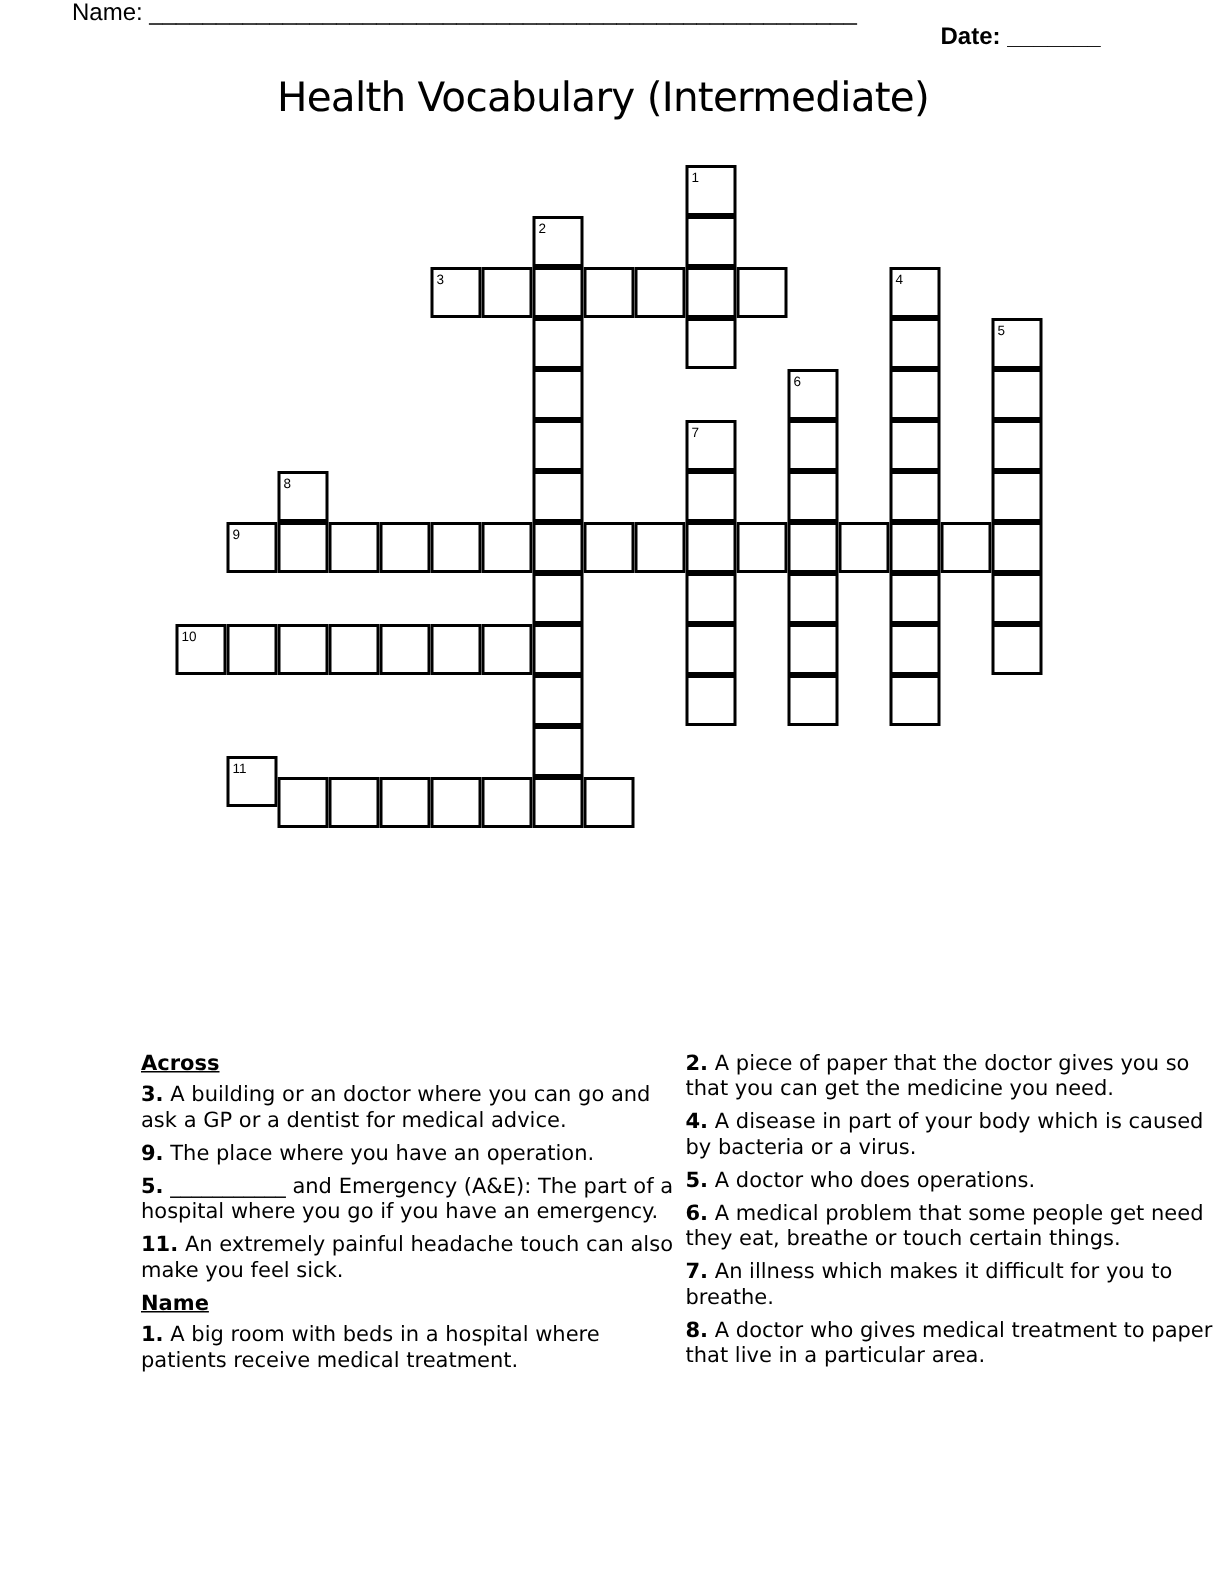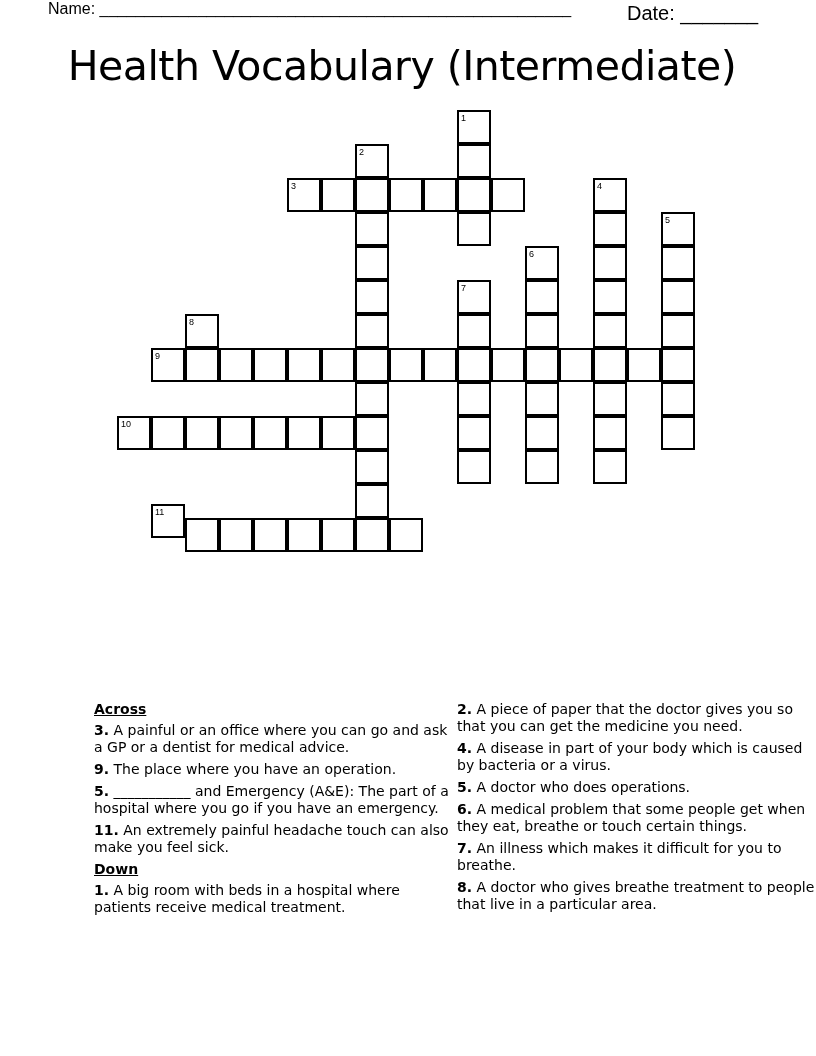--- a/index.html
+++ b/index.html
@@ -1,19 +1,19 @@
 <!DOCTYPE html>
 <html><head>
 <meta charset="utf-8">
 <style>
   html, body { margin: 0; padding: 0; background: #ffffff; }
   body { width: 816px; height: 1056px; position: relative; overflow: hidden; color: #000; }
   .header-line { position: absolute; top: 0; left: 48px; font-family: "Liberation Sans", sans-serif; font-size: 16px; line-height: 18px; }
-  .header-date { position: absolute; top: 4px; left: 627px; font-family: "Liberation Sans", sans-serif; font-size: 20px; line-height: 18px; }
-  .title { position: absolute; top: 40px; left: 0; width: 804px; text-align: center; font-family: "DejaVu Sans", sans-serif; font-size: 41px; line-height: 52px; letter-spacing: -0.5px; }
+  .header-date { position: absolute; top: 16px; left: 627px; font-family: "Liberation Sans", sans-serif; font-size: 16px; line-height: 18px; font-weight: bold; }
+  .title { position: absolute; top: 40px; left: 0; width: 804px; text-align: center; font-family: "DejaVu Sans", sans-serif; font-size: 27px; line-height: 52px; letter-spacing: -0.5px; }
   .grid { position: absolute; left: 0; top: 0; width: 816px; height: 600px; }
   .cell { position: absolute; width: 34px; height: 34px; box-sizing: border-box; border: 2px solid #000; background: #fff; margin-left: -1px; margin-top: -1px; }
   .cell .num { position: absolute; top: 1px; left: 2px; font-family: "Liberation Sans", sans-serif; font-size: 9px; line-height: 10px; }
   .clues { position: absolute; font-family: "DejaVu Sans", sans-serif; font-size: 14px; line-height: 17px; margin-left: 46px; }
   .clues.left { left: 48px; top: 701px; width: 360px; }
   .clues.right { left: 411px; top: 701px; width: 360px; }
   .sec-head { font-weight: bold; text-decoration: underline; margin: 0 0 4px 0; }
   .clue { margin: 0 0 5px 0; }
   .clue .cn { font-weight: bold; }
   .sec-head.down { margin-top: 2px; }
@@ -122,28 +122,28 @@
     <div class="cell" style="left: 186px; top: 519px;"></div>
     <div class="cell" style="left: 220px; top: 519px;"></div>
     <div class="cell" style="left: 254px; top: 519px;"></div>
     <div class="cell" style="left: 288px; top: 519px;"></div>
     <div class="cell" style="left: 322px; top: 519px;"></div>
     <div class="cell" style="left: 390px; top: 519px;"></div>
   </div>
 
 <div class="clues left">
   <div class="sec-head">Across</div>
-  <div class="clue"><span class="cn">3.</span><span> A painful or an office where you can go and ask a GP or a dentist for medical advice.</span></div>
+  <div class="clue"><span class="cn">3.</span><span> A building or an doctor where you can go and ask a GP or a dentist for medical advice.</span></div>
   <div class="clue"><span class="cn">9.</span><span> The place where you have an operation.</span></div>
   <div class="clue"><span class="cn">5.</span><span> ___________ and Emergency (A&amp;E): The part of a hospital where you go if you have an emergency.</span></div>
   <div class="clue"><span class="cn">11.</span><span> An extremely painful headache touch can also make you feel sick.</span></div>
-  <div class="sec-head down">Down</div>
+  <div class="sec-head down">Name</div>
   <div class="clue"><span class="cn">1.</span><span> A big room with beds in a hospital where patients receive medical treatment.</span></div>
 </div>
 
 <div class="clues right">
   <div class="clue"><span class="cn">2.</span><span> A piece of paper that the doctor gives you so that you can get the medicine you need.</span></div>
   <div class="clue"><span class="cn">4.</span><span> A disease in part of your body which is caused by bacteria or a virus.</span></div>
   <div class="clue"><span class="cn">5.</span><span> A doctor who does operations.</span></div>
-  <div class="clue"><span class="cn">6.</span><span> A medical problem that some people get when they eat, breathe or touch certain things.</span></div>
+  <div class="clue"><span class="cn">6.</span><span> A medical problem that some people get need they eat, breathe or touch certain things.</span></div>
   <div class="clue"><span class="cn">7.</span><span> An illness which makes it difficult for you to breathe.</span></div>
-  <div class="clue"><span class="cn">8.</span><span> A doctor who gives breathe treatment to people that live in a particular area.</span></div>
+  <div class="clue"><span class="cn">8.</span><span> A doctor who gives medical treatment to paper that live in a particular area.</span></div>
 </div>
 
 </body></html>

